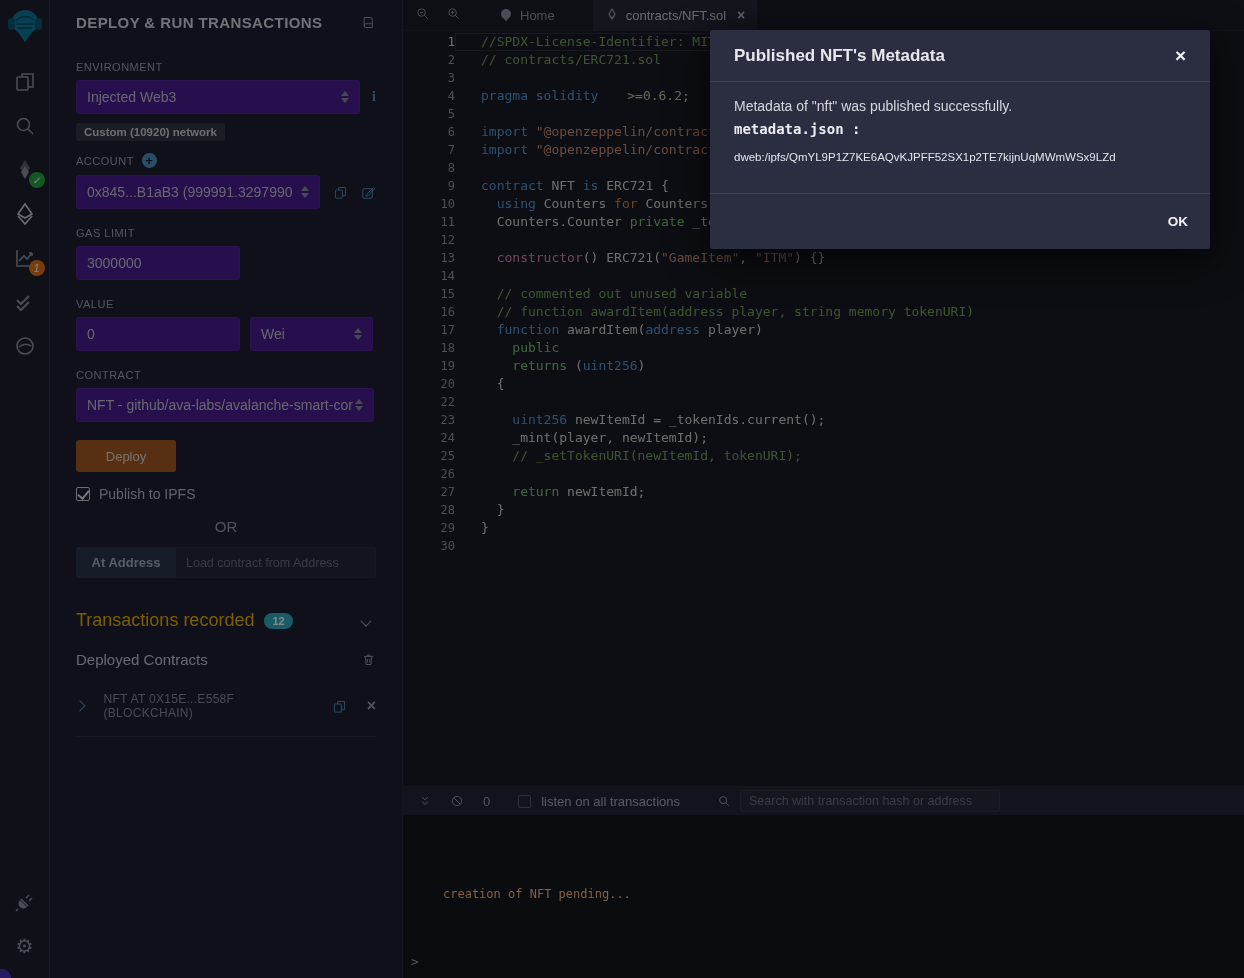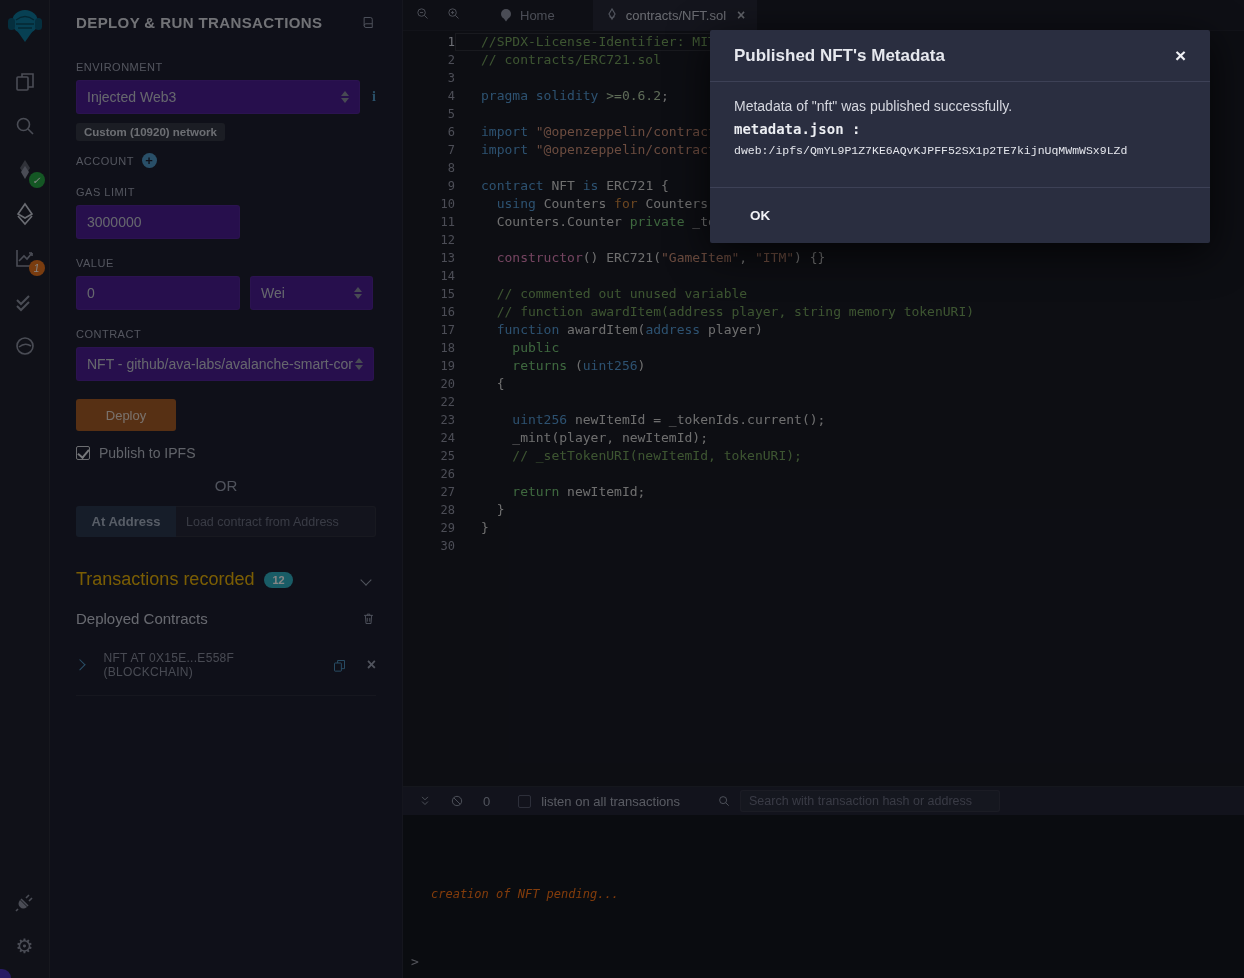--- a/index.html
+++ b/index.html
@@ -91,50 +91,50 @@
   .tab .ticon { width:14px; height:14px; display:inline-flex; }
   .tab .close { font-size:14px; font-weight:700; color:#b9bdc9; margin-left:4px; }
 
   .editor { position:absolute; top:31px; left:0; right:0; bottom:192px; overflow:hidden; padding-top:2px; }
   .cline { display:flex; height:18px; line-height:18px; font-size:13px; }
   .cline .gut { width:52px; text-align:right; color:#9295a5; font-family:"DejaVu Sans Mono",monospace; font-size:12px; flex:0 0 auto; }
   .cline .code { padding-left:26px; white-space:pre; font-family:"DejaVu Sans Mono",monospace; color:#d4d4d4; }
   .cline.active .gut { color:#d5d9e5; }
   .cline.active .code { outline:1px solid rgba(255,255,255,0.10); outline-offset:-1px; }
   .tk-p { color:#d4d4d4; } .tk-kw { color:#569cd6; } .tk-kw2 { color:#78c878; } .tk-kw3 { color:#d0873f; }
-  .tk-str { color:#ce9178; } .tk-cmt { color:#76a35e; } .tk-num { color:#b5cea8; } .tk-fn { color:#e083b8; }
+  .tk-str { color:#ce9178; } .tk-cmt { color:#76a35e; } .tk-num { color:#b5cea8;margin-left:21px; } .tk-fn { color:#e083b8; }
 
   
   .terminal { position:absolute; left:0; right:0; bottom:0; height:192px; background:#15171f; border-top:1px solid #2a2c38; }
   .term-bar { height:28px; background:#242636; display:flex; align-items:center; gap:0; padding:0 6px; color:#9aa0b2; }
   .term-bar svg { width:14px; height:14px; stroke:currentColor; fill:none; stroke-width:1.6; }
   .term-ic { padding:0 9px; display:inline-flex; cursor:pointer; }
   .term-zero { font-size:13px; color:#9aa0b2; padding:0 10px; }
   .term-chk { width:13px; height:13px; border:1px solid #565b70; border-radius:2px; margin:0 10px 0 18px; cursor:pointer; background:transparent; }
   .term-listen { font-size:13px; color:#a9adbc; }
   .term-search-ic { margin-left:28px; }
   .term-input { width:260px; height:22px; background:#2a2c3d; border:1px solid rgba(255,255,255,0.05); border-radius:3px;
                 color:#c3c6d1; font-size:12.5px; padding:0 8px; outline:none; }
   .term-body { position:relative; height:164px; font-family:"DejaVu Sans Mono",monospace; }
-  .term-log { position:absolute; left:28px; top:72px; font-size:12px; color:#f97316;font-style:italic; }
+  .term-log { position:absolute; left:40px; top:72px; font-size:12px; color:#fdba74; }
   .term-prompt { position:absolute; left:8px; bottom:10px; font-size:13px; color:#9ea2ae; }
 
   
   .backdrop { position:absolute; inset:0; background:rgba(0,0,0,0.48); z-index:40; }
   .modal { position:absolute; left:710px; top:30px; width:500px; z-index:50; background:#2a2e40;
            border-radius:2px; box-shadow:0 10px 40px rgba(0,0,0,0.7); color:#d5d7df; }
   .modal-head { display:flex; align-items:center; justify-content:space-between; padding:0 24px; height:52px;
                 border-bottom:1px solid #3d4156; }
   .modal-title { font-size:17px; font-weight:700; color:#e6e8ee; }
   .modal-close { font-size:19px; font-weight:700; color:#f0f1f5; cursor:pointer; line-height:1; }
   .modal-body { padding:16px 24px 30px 24px; border-bottom:1px solid #3d4156; }
   .mb-line1 { font-size:14px; }
   .mb-line2 { font-size:14px; font-weight:700; margin-top:7px; font-family:"DejaVu Sans Mono",monospace; color:#eceef2; }
-  .mb-line3 { font-size:11.5px; margin-top:7px; font-family:Liberation Mono, monospace; color:#e4e6ec; }
-  .modal-foot { height:55px; display:flex; align-items:center; padding:0 40px; }
+  .mb-line3 { font-size:11.5px; margin-top:14px; font-family:Liberation Sans, sans-serif; color:#e4e6ec; }
+  .modal-foot { height:55px; display:flex; align-items:center; justify-content:flex-end; padding:0 22px; }
   .ok-btn { background:transparent; border:none; color:#f0f1f5; font-size:13.5px; font-weight:700; cursor:pointer; }
 
   .purple-corner { position:absolute; left:0; bottom:0; width:11px; height:9px; background:#4d35c0;
                    border-top-right-radius:10px; z-index:20; }
 </style>
 </head>
 <body>
 
 <div class="rail">
   <svg class="logo" viewBox="0 0 38 40">
@@ -225,20 +225,41 @@
           </span>
       </div>
       <span class="icon-btn blue" style="font-size:14px;font-weight:700;font-family:'Liberation Serif',serif;">i</span>
     </div>
     <span class="net-badge">Custom (10920) network</span>
 
     <div class="label inline-label" style="margin-top:12px;">
       <span>ACCOUNT</span>
       <span class="plus-circle">+</span>
     </div>
+    <div class="acct-row">
+      <div class="select">
+        <span class="val" style="white-space:nowrap;overflow:hidden;">0x845...B1aB3 (999991.3297990</span>
+        <span class="sort-arrows">
+            <i class="up"></i>
+            <i class="dn"></i>
+          </span>
+      </div>
+      <span class="icon-btn blue">
+        <svg viewBox="0 0 24 24">
+            <rect x="4" y="8" width="11" height="13" rx="1"></rect>
+            <path d="M9 8 V4 h11 v13 h-5"></path>
+          </svg>
+      </span>
+      <span class="icon-btn blue">
+        <svg viewBox="0 0 24 24">
+            <rect x="3" y="6" width="15" height="15" rx="1"></rect>
+            <path d="M9 15 L20 4 l2 2 L11 17 l-3 1 Z"></path>
+          </svg>
+      </span>
+    </div>
 
     <div class="label" style="margin-top:18px;">GAS LIMIT</div>
     <input class="tinput" value="3000000" style="">
 
     <div class="label" style="margin-top:18px;">VALUE</div>
     <div class="value-row">
       <input class="tinput" value="0" style="">
       <div class="select">
         <span class="val">Wei</span>
         <span class="sort-arrows">

